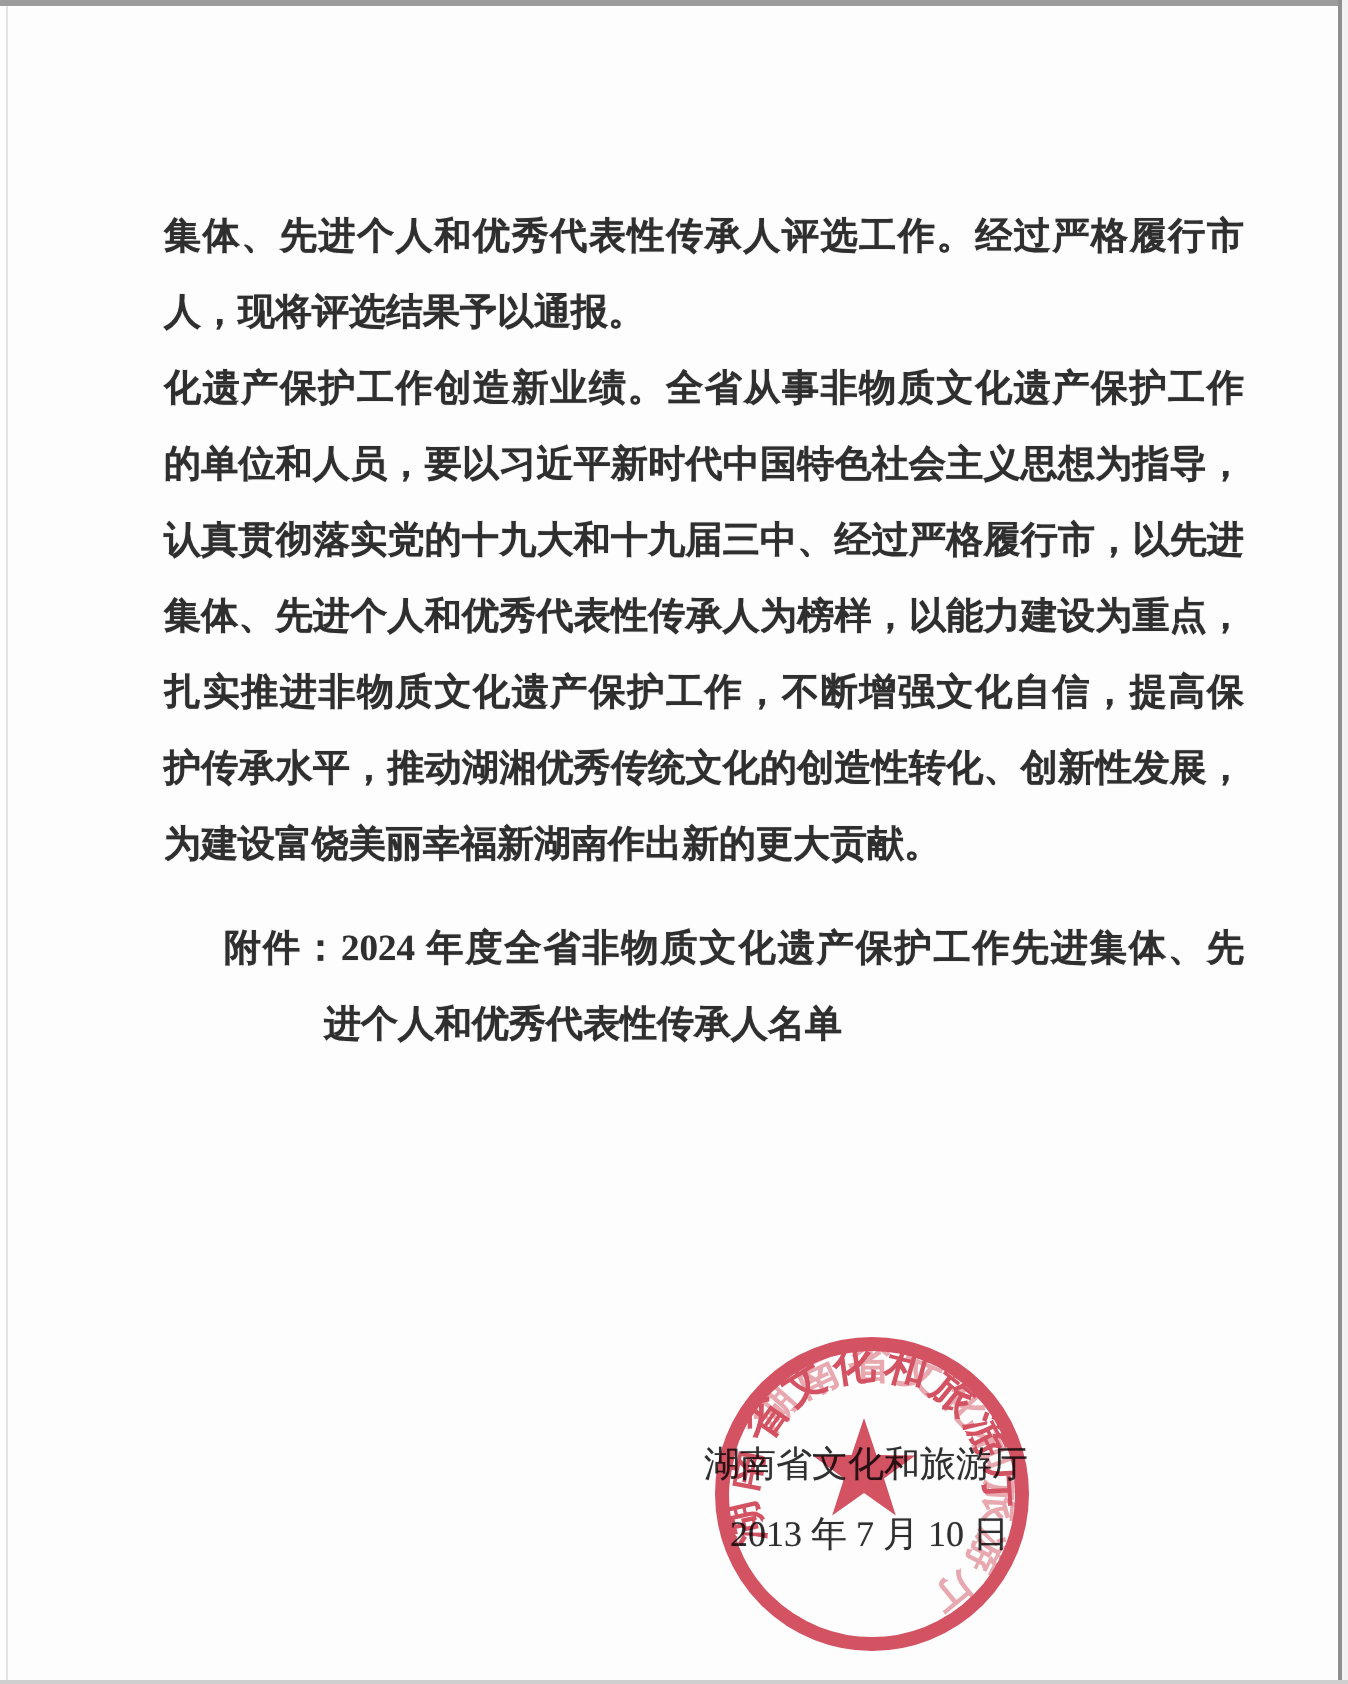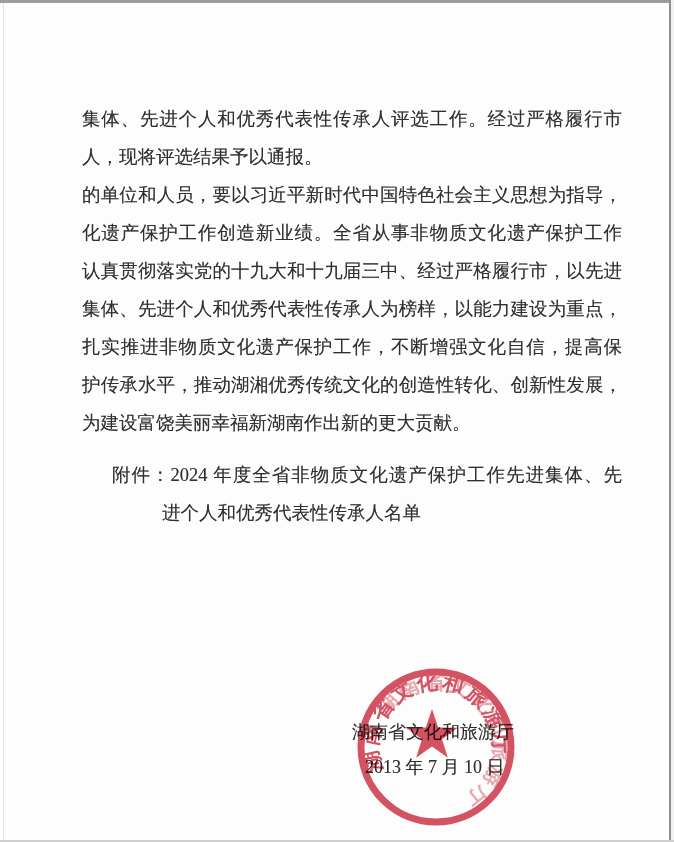--- a/index.html
+++ b/index.html
@@ -13,20 +13,21 @@
   .edge-right  { position:absolute; left:669px; top:0; width:2px; height:842px; background:#8f8f8f; }
   .edge-right-outer { position:absolute; left:671px; top:0; width:3px; height:842px; background:#f2f2f2; }
   .edge-left   { position:absolute; left:3px; top:3px; width:1px; height:839px; background:#e3e3e3; }
   .edge-bottom { position:absolute; left:0; top:840px; width:674px; height:2px; background:#cfcfcf; }
 
   
   .doc-body {
     position:absolute; left:82px; top:100px; width:540px;
     font-size:18.5px; color:var(--ink,#2f2f2f);
     text-shadow:0 0 0.5px rgba(47,47,47,0.45);
+    font-weight:bold;
   }
   .line { height:38px; line-height:38px; white-space:nowrap; }
   .line.fill { text-align:justify; text-align-last:justify; }
 
   
   .agency {
     position:absolute; left:352px; top:721px;
     font-size:18px; line-height:22px; color:var(--ink,#2f2f2f);
     text-shadow:0 0 0.5px rgba(47,47,47,0.45); white-space:nowrap;
   }
@@ -48,22 +49,22 @@
 
 <div class="edge-top"></div>
 <div class="edge-right-outer"></div>
 <div class="edge-right"></div>
 <div class="edge-left"></div>
 <div class="edge-bottom"></div>
 
 <div class="doc-body">
     <div class="line fill">集体、先进个人和优秀代表性传承人评选工作。经过严格履行市</div>
     <div class="line">人，现将评选结果予以通报。</div>
+    <div class="line fill">化遗产保护工作创造新业绩。全省从事非物质文化遗产保护工作</div>
     <div class="line fill">的单位和人员，要以习近平新时代中国特色社会主义思想为指导，</div>
-    <div class="line fill">化遗产保护工作创造新业绩。全省从事非物质文化遗产保护工作</div>
     <div class="line fill">认真贯彻落实党的十九大和十九届三中、经过严格履行市，以先进</div>
     <div class="line fill">集体、先进个人和优秀代表性传承人为榜样，以能力建设为重点，</div>
     <div class="line fill">扎实推进非物质文化遗产保护工作，不断增强文化自信，提高保</div>
     <div class="line fill">护传承水平，推动湖湘优秀传统文化的创造性转化、创新性发展，</div>
     <div class="line">为建设富饶美丽幸福新湖南作出新的更大贡献。</div>
     <div class="line fill" style="text-indent: 30px; margin-top: 14px;">附件：2024 年度全省非物质文化遗产保护工作先进集体、先</div>
     <div class="line" style="text-indent: 80px;">进个人和优秀代表性传承人名单</div>
   </div>
 
 <div class="agency">湖南省文化和旅游厅</div>

